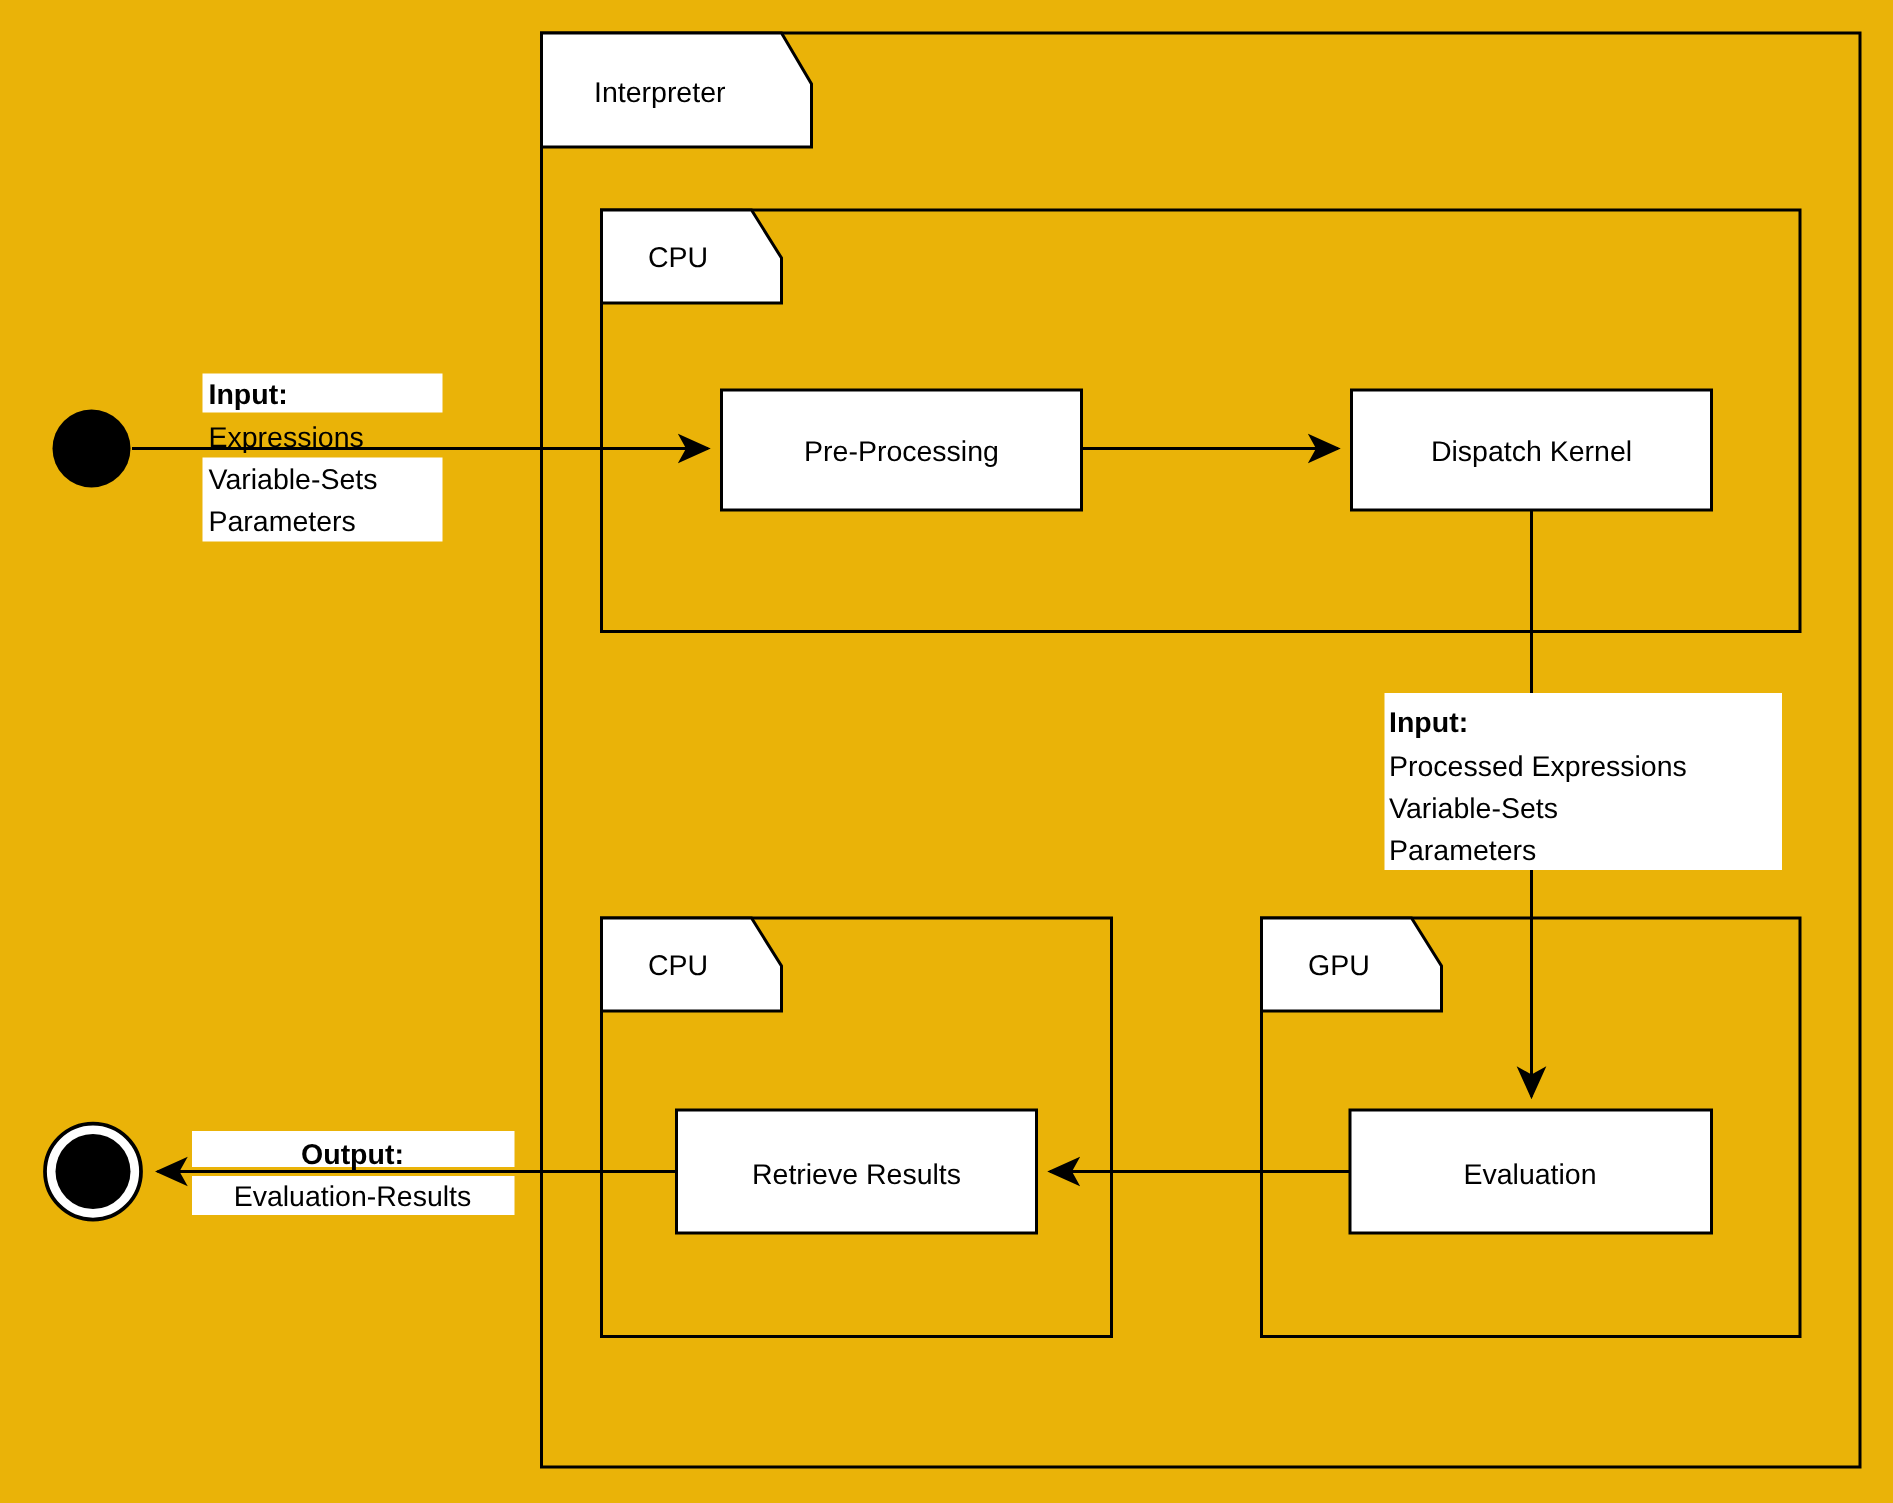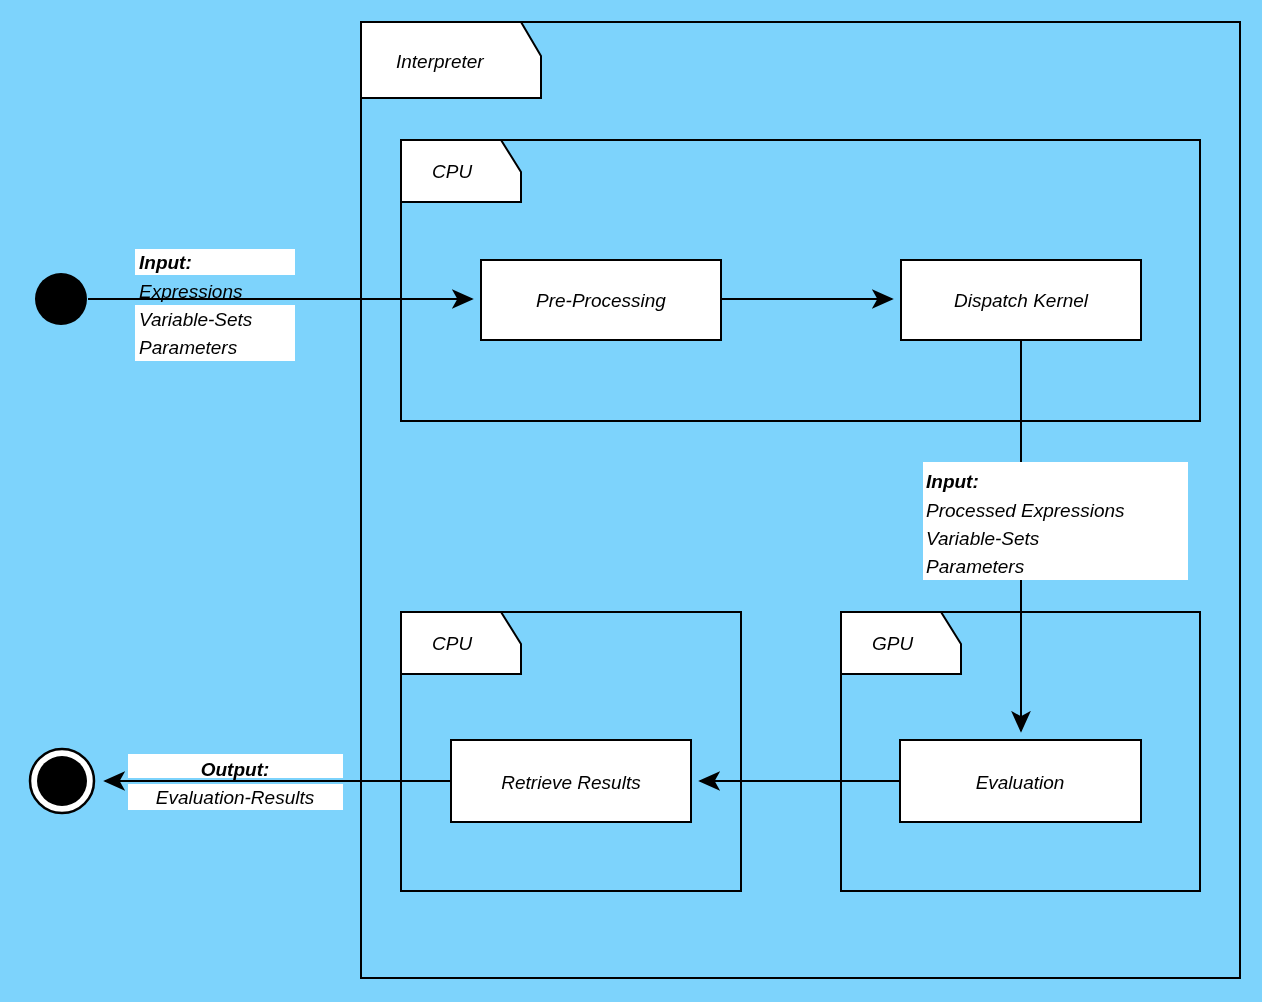--- a/index.html
+++ b/index.html
@@ -8,23 +8,22 @@
     background: #ffffff;
   }
   body {
     font-family: "Liberation Sans", sans-serif;
     color: #000000;
   }
   #canvas {
     position: relative;
     width: 1262px;
     height: 1002px;
-    background: #7dd3fc;
+    background: #eab308;
     overflow: hidden;
-    font-style: italic;
   }
   svg.diagram {
     position: absolute;
     left: 0;
     top: 0;
     width: 1262px;
     height: 1002px;
   }
   .frame-label,
   .node-label,

